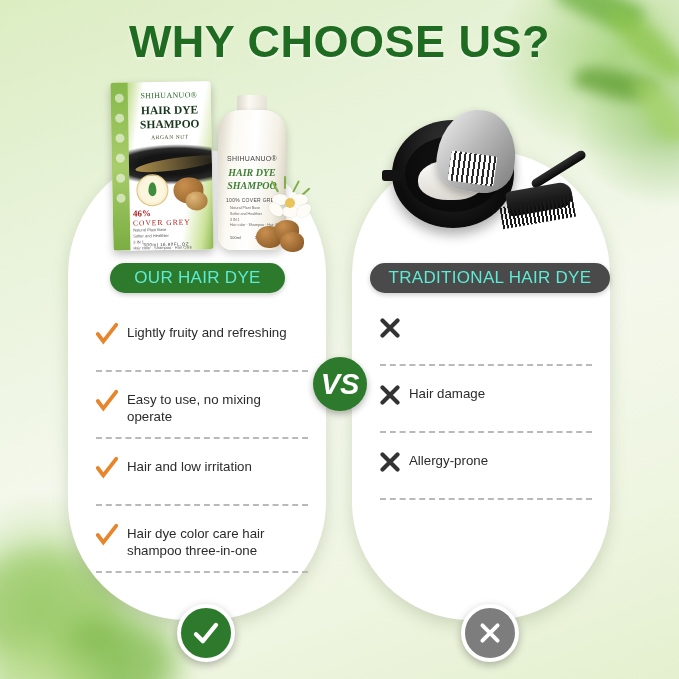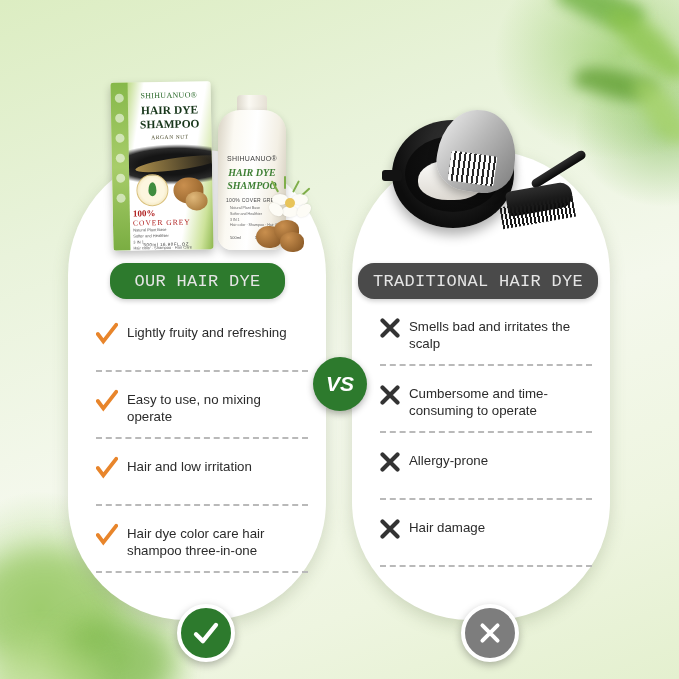--- a/index.html
+++ b/index.html
@@ -111,39 +111,39 @@
     background:repeating-linear-gradient(90deg,#fff 0 3px,#2a2a2a 3px 5px);border-radius:2px;}
   #brush{position:absolute;left:112px;top:58px;width:96px;height:60px;transform:rotate(-10deg);}
   #brush .bhandle{position:absolute;right:-4px;top:2px;width:62px;height:9px;border-radius:6px;
     background:linear-gradient(180deg,#303030,#080808);transform:rotate(-22deg);}
   #brush .bhead{position:absolute;left:12px;top:20px;width:66px;height:25px;border-radius:5px 12px 12px 5px;
     background:linear-gradient(180deg,#2e2e2e,#0a0a0a);}
   #brush .bristles{position:absolute;left:4px;top:34px;width:74px;height:22px;
     background:repeating-linear-gradient(90deg,#1a1a1a 0 2px,transparent 2px 4px);}
 
   
-  .pill{position:absolute;height:36px;border-radius:16px;color:#e5e5e5;font-size:17px;
+  .pill{position:absolute;height:30px;border-radius:16px;color:#5eead4;font-size:17px;
     display:flex;align-items:center;justify-content:center;letter-spacing:.3px;
-    box-shadow:0 2px 5px rgba(0,0,0,.2);font-family:Liberation Mono, monospace;}
+    box-shadow:0 2px 5px rgba(0,0,0,.2);}
   #pill-left{left:110px;top:263px;width:175px;background:#2d7a2d;}
-  #pill-right{left:358px;top:263px;width:240px;background:#4a4a4a;}
+  #pill-right{left:370px;top:263px;width:240px;background:#4a4a4a;}
 
   
   .list{position:absolute;width:212px;}
   #list-left{left:96px;top:318px;}
   #list-right{left:380px;top:312px;}
   .row{display:flex;align-items:flex-start;gap:9px;min-height:45px;padding-bottom:7px;
     border-bottom:2px dashed #b9b9b9;margin-bottom:13px;}
   .row .txt{font-size:13.3px;color:#2b2b2b;line-height:1.25;padding-top:7px;}
   .tick{flex:0 0 auto;width:22px;height:24px;margin-top:4px;}
   .cross{flex:0 0 auto;width:20px;height:22px;margin-top:5px;}
 
   
   #vs{position:absolute;left:313px;top:357px;width:54px;height:54px;border-radius:50%;
-    background:#2d7a2d;color:#fff;font-size:21px;font-weight:bold;font-style:italic;
+    background:#2d7a2d;color:#fff;font-size:29px;font-weight:bold;font-style:italic;
     display:flex;align-items:center;justify-content:center;
     box-shadow:0 3px 7px rgba(0,0,0,.3);}
 
   
   .verdict{position:absolute;width:50px;height:50px;border-radius:50%;
     display:flex;align-items:center;justify-content:center;
     box-shadow:0 3px 8px rgba(0,0,0,.28);border:4px solid #fff;}
   #verdict-good{left:177px;top:604px;background:#2d7a2d;}
   #verdict-bad{left:461px;top:604px;background:#7d7d7d;}
 </style>
@@ -153,20 +153,21 @@
 <div id="stage">
 
   <div class="leaf" style="left:556px;top:-12px;width:88px;height:34px;background:#69ad3a;transform:rotate(28deg);"></div>
   <div class="leaf" style="left:600px;top:28px;width:96px;height:32px;background:#8cc44c;transform:rotate(48deg);"></div>
   <div class="leaf" style="left:575px;top:70px;width:80px;height:28px;background:#5d9c2e;transform:rotate(18deg);"></div>
   <div class="leaf" style="left:624px;top:96px;width:74px;height:30px;background:#a5d268;transform:rotate(62deg);"></div>
   <div class="blob" style="left:-30px;top:548px;width:150px;height:120px;background:#8dc254;"></div>
   <div class="blob" style="left:56px;top:618px;width:120px;height:90px;background:#6fb03a;"></div>
   <div class="blob" style="left:-10px;top:640px;width:110px;height:80px;background:#b6da86;"></div>
 
+  <div id="title">WHY CHOOSE US?</div>
 
   <div class="card" id="card-left"></div>
   <div class="card" id="card-right"></div>
 
   <div class="prod" id="box">
     <div class="face">
       <div class="spine">
           <i></i>
           <i></i>
           <i></i>
@@ -175,21 +176,21 @@
           <i></i>
         </div>
       <div class="brand">SHIHUANUO®</div>
       <div class="t1">HAIR DYE</div>
       <div class="t2">SHAMPOO</div>
       <div class="sub">ARGAN NUT</div>
       <div class="hair"></div>
       <div class="seal"></div>
       <div class="nut"></div>
       <div class="nut2"></div>
-      <div class="pct">100%</div>
+      <div class="pct">46%</div>
       <div class="cg">COVER  GREY</div>
       <div class="fine" style="white-space:pre-line;">Natural Plant Base
 Softer and Healthier
 3 IN 1
 Hair color · Shampoo · Hair Care</div>
       <div class="ml">500ml        16.90FL.OZ</div>
     </div>
   </div>
 
   <div class="prod" id="bottle">
@@ -268,39 +269,32 @@
         </svg>
       <span class="txt">Hair dye color care hair shampoo three-in-one</span>
     </div>
   </div>
 
   <div class="list" id="list-right">
     <div class="row">
       <svg class="cross" viewBox="0 0 24 24">
           <path d="M3 3 L21 21 M21 3 L3 21" stroke="#333" stroke-width="5" stroke-linecap="round"></path>
         </svg>
-      <span class="txt">Smells bad and irritates the scalp</span>
     </div>
     <div class="row">
       <svg class="cross" viewBox="0 0 24 24">
           <path d="M3 3 L21 21 M21 3 L3 21" stroke="#333" stroke-width="5" stroke-linecap="round"></path>
         </svg>
-      <span class="txt">Cumbersome and time-consuming to operate</span>
+      <span class="txt">Hair damage</span>
     </div>
     <div class="row">
       <svg class="cross" viewBox="0 0 24 24">
           <path d="M3 3 L21 21 M21 3 L3 21" stroke="#333" stroke-width="5" stroke-linecap="round"></path>
         </svg>
       <span class="txt">Allergy-prone</span>
-    </div>
-    <div class="row">
-      <svg class="cross" viewBox="0 0 24 24">
-          <path d="M3 3 L21 21 M21 3 L3 21" stroke="#333" stroke-width="5" stroke-linecap="round"></path>
-        </svg>
-      <span class="txt">Hair damage</span>
     </div>
   </div>
 
   <div id="vs">VS</div>
 
   <div class="verdict" id="verdict-good">
     <svg width="30" height="30" viewBox="0 0 24 24">
         <path d="M4 13 L9.5 18.5 L20 5.5" stroke="#fff" stroke-width="3.4" fill="none" stroke-linecap="round" stroke-linejoin="round"></path>
       </svg>
   </div>

